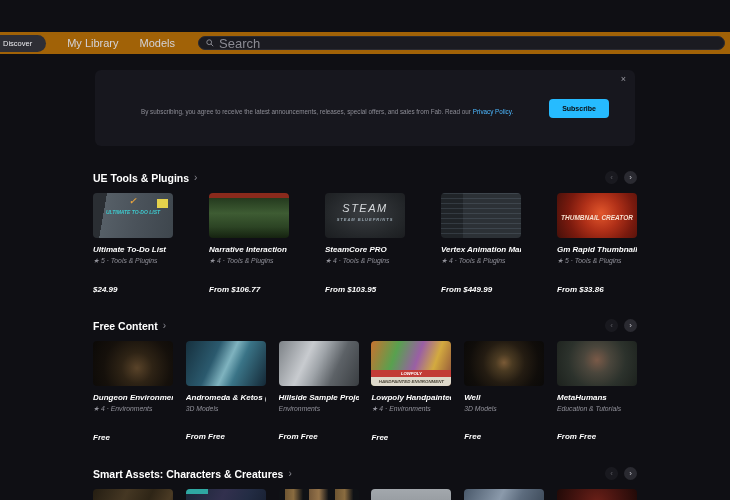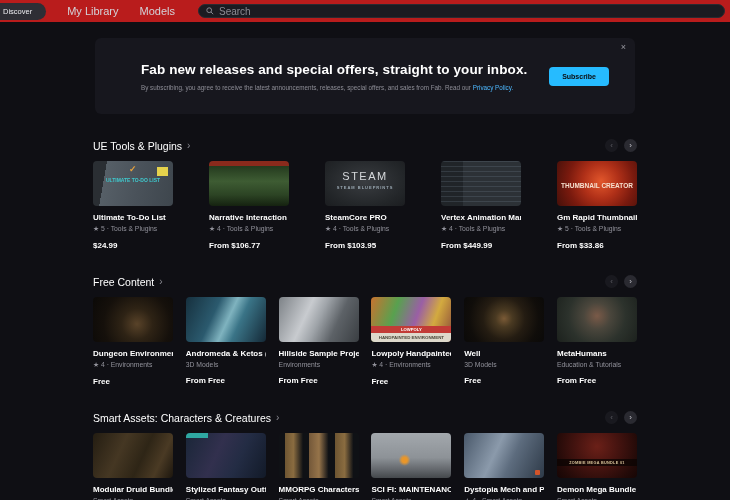--- a/index.html
+++ b/index.html
@@ -1,61 +1,61 @@
 <!DOCTYPE html>
 <html><head>
 <meta charset="utf-8">
 <style>
   * { margin:0; padding:0; box-sizing:border-box; }
   html,body { width:730px; height:500px; overflow:hidden; background:#0f0f14;
     font-family:"Liberation Sans", sans-serif; }
 
   
-  .topbar { height:22px; display:flex; align-items:center; background:#b91c1c; }
+  .topbar { height:22px; display:flex; align-items:center; background:#a16207;margin-top:32px; }
   .nav-pill { margin-left:-27px; background:#2e2e35; color:#ececf0; border-radius:999px;
     padding:4px 14px 4px 30px; font-size:7.5px; cursor:pointer; white-space:nowrap; }
   .nav-link { color:#d3d3d9; font-size:11px; margin-left:21px; cursor:pointer; white-space:nowrap; }
   .searchbar { margin-left:23px; margin-right:5px; flex:1; height:14px; background:#1b1b21;
     border:1px solid #2a2a31; border-radius:8px; display:flex; align-items:center; padding:0 7px; gap:5px; }
   .searchbar svg { flex:none; }
   .searchbar input { flex:1; background:transparent; border:none; outline:none;
-    color:#dcdce2; font-size:10px; }
+    color:#dcdce2; font-size:13px; }
   .searchbar input::placeholder { color:#8b8b93; }
 
   
   .banner { width:540px; height:76px; margin:16px 0 0 95px; background:#17171e; border-radius:6px;
     position:relative; display:flex; align-items:center; padding:0 26px 0 46px; }
   .banner-close { position:absolute; top:4px; right:9px; background:none; border:none;
     color:#9a9aa2; font-size:9px; cursor:pointer; }
   .banner-text { flex:1; min-width:0; }
   .banner-title { font-size:13.5px; font-weight:bold; color:#ffffff; letter-spacing:.1px; }
   .banner-sub { font-size:6.3px; color:#8e8e97; margin-top:7px; }
   .privacy { color:#4db8ff; cursor:pointer; text-decoration:none; }
   .subscribe { background:#26bbff; color:#0a0a0c; font-size:7px; font-weight:bold;
     border:none; border-radius:4px; padding:6px 13px; margin-left:18px; white-space:nowrap; cursor:pointer; }
 
   
   main { padding:0 93px; }
   .section { margin-top:25px; }
   .section-head { display:flex; justify-content:space-between; align-items:center; }
   .section-title-row { display:flex; align-items:center; cursor:pointer; }
-  .section-title { font-size:10.5px; font-weight:normal; color:#ffffff; }
+  .section-title { font-size:10.5px; font-weight:bold; color:#ffffff; }
   .section-chevron { color:#8a8a92; font-size:10px; margin-left:5px; }
   .section-arrows { display:flex; gap:6px; }
   .arrow { width:13px; height:13px; border-radius:50%; background:#2a2a31; color:#c4c4cc;
     border:none; font-size:8px; line-height:12px; text-align:center; padding:0; cursor:pointer; }
   .arrow.disabled { opacity:.4; }
 
   .cards { display:flex; justify-content:space-between; margin-top:9px; }
-  .card { width:80px; cursor:pointer; }
+  .card { width:80px; cursor:pointer;font-style:italic; }
   .thumb { width:80px; height:45px; border-radius:4px; position:relative; overflow:hidden; background:#222; }
   .card-title { margin-top:7px; font-size:8px; font-weight:bold; color:#fff;
     white-space:nowrap; overflow:hidden; }
   .card-meta { margin-top:3px; font-size:6.8px; color:#92929b; white-space:nowrap; overflow:hidden; }
-  .card-price { margin-top:8px; font-size:8px; font-weight:bold; color:#fff; }
+  .card-price { margin-top:20px; font-size:8px; font-weight:bold; color:#fff; }
 
   .thumb-label, .thumb-sublabel { position:absolute; left:0; right:0; text-align:center;
     font-weight:bold; font-size:5px; color:#fff; }
 
   
   [data-thumb="todo"] { background:linear-gradient(100deg,#2a2e33 0%,#2a2e33 16%,#565f67 16%,#4a525a 55%,#3e464d 100%); }
   [data-thumb="todo"] .thumb-label { top:16px; color:#3fc9ce; font-size:5px; }
   [data-thumb="todo"]::before { content:"✓"; position:absolute; top:3px; left:45%; color:#e8a33d; font-size:9px; font-weight:bold; }
   [data-thumb="todo"]::after { content:""; position:absolute; top:6px; right:5px; width:11px; height:9px; background:#e5d24c; }
 
@@ -115,21 +115,20 @@
       <circle cx="4" cy="4" r="3" fill="none" stroke="#8b8b93" stroke-width="1.2"></circle>
       <line x1="6.3" y1="6.3" x2="9" y2="9" stroke="#8b8b93" stroke-width="1.2"></line>
     </svg>
     <input placeholder="Search" style="">
   </div>
 </div>
 
 <div class="banner">
   <button class="banner-close">×</button>
   <div class="banner-text">
-    <div class="banner-title">Fab new releases and special offers, straight to your inbox.</div>
     <div class="banner-sub"><span>By subscribing, you agree to receive the latest announcements, releases, special offers, and sales from Fab. Read our </span><a class="privacy">Privacy Policy.</a></div>
   </div>
   <button class="subscribe">Subscribe</button>
 </div>
 
 <main>
 
   <section class="section">
     <div class="section-head">
       <div class="section-title-row">

